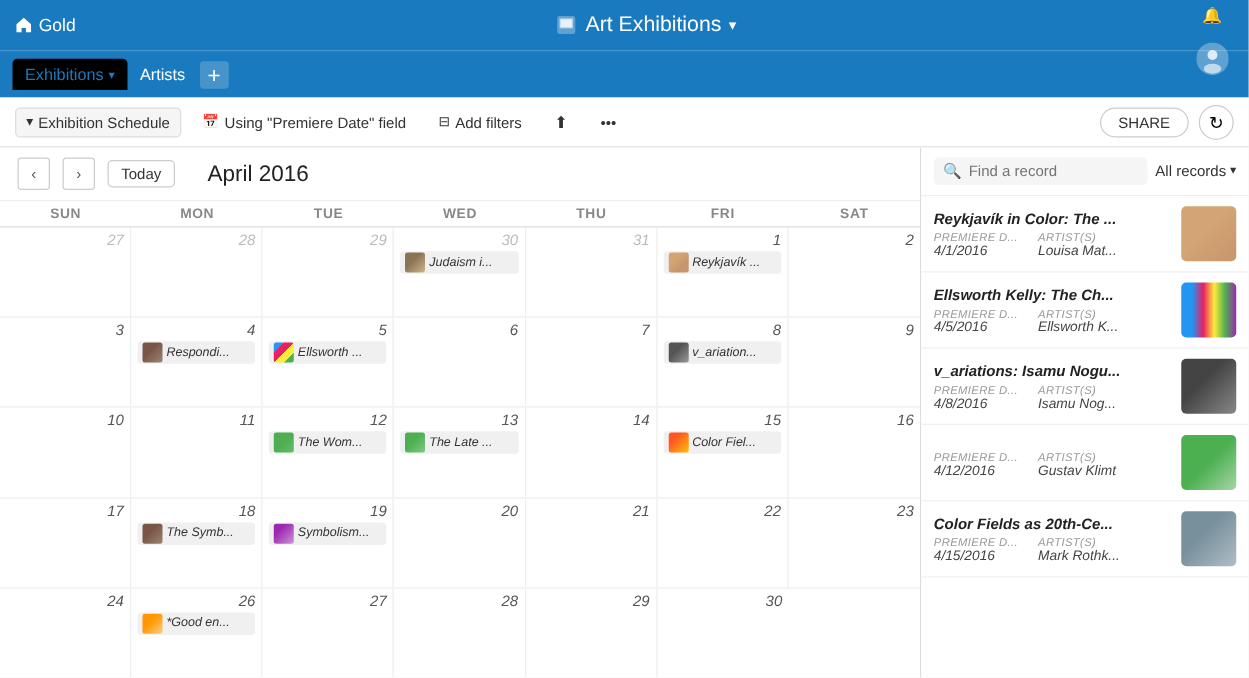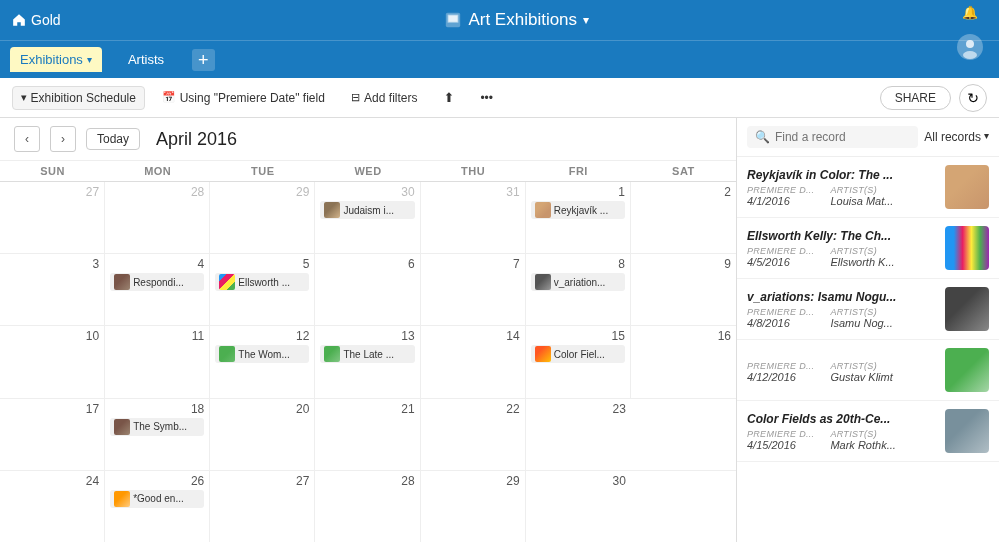--- a/index.html
+++ b/index.html
@@ -34,32 +34,32 @@
     
     .tab-bar {
       background: #1a7abf;
       height: 38px;
       display: flex;
       align-items: center;
       padding: 0 10px;
       border-top: 1px solid rgba(255,255,255,0.2);
     }
     .tab-active {
-      background: #fef9c3;
+      background: #000000;
       color: #1a7abf;
       border-radius: 4px 4px 0 0;
       padding: 5px 10px;
       font-size: 13px;
       font-weight: 500;
       display: flex; align-items: center; gap: 4px;
       cursor: pointer;
     }
     .tab-inactive {
       color: white;
-      padding: 5px 26px;
+      padding: 5px 10px;
       font-size: 13px;
       font-weight: 500;
       cursor: pointer;
     }
     .tab-add {
       color: white; font-size: 18px; cursor: pointer;
       padding: 2px 6px; border-radius: 3px;
       background: rgba(255,255,255,0.2);
       margin-left: 2px;
       line-height: 1;
@@ -117,27 +117,27 @@
     }
     .cal-nav-btn {
       width: 26px; height: 26px; border: 1px solid #ccc; border-radius: 3px;
       background: white; cursor: pointer; display: flex; align-items: center; justify-content: center;
       font-size: 12px; color: #555;
     }
     .today-btn {
       border: 1px solid #ccc; border-radius: 4px;
       padding: 3px 10px; font-size: 12px; cursor: pointer; background: white; color: #333;
     }
-    .cal-month-title { font-size: 18px; font-weight: 400; color: #222; margin-left: 6px; }
+    .cal-month-title { font-size: 18px; font-weight: 400; color: #222; margin-left: 16px; }
 
     
     .cal-grid { flex: 1; display: flex; flex-direction: column; }
     .day-headers { display: grid; grid-template-columns: repeat(7, 1fr); border-bottom: 1px solid #ddd; }
     .day-header { text-align: center; padding: 4px 0; font-size: 11px; font-weight: 600; color: #888; letter-spacing: 0.5px; }
-    .cal-weeks { flex: 1; display: flex; flex-direction: column; }
+    .cal-weeks { flex: 1; display: flex; flex-direction: column; font-style: italic; }
     .cal-week { flex: 1; display: grid; grid-template-columns: repeat(7, 1fr); border-bottom: 1px solid #eee; }
     .cal-week:last-child { border-bottom: none; }
     .cal-day {
       border-right: 1px solid #eee; padding: 3px 5px;
       min-height: 70px; position: relative; overflow: hidden;
     }
     .cal-day:last-child { border-right: none; }
     .cal-day.other-month .day-num { color: #bbb; }
     .day-num { font-size: 12px; color: #555; margin-bottom: 2px; text-align: right; }
     .cal-event {
@@ -403,20 +403,27 @@
               <div class="day-num">17</div>
             </div>
             <div class="cal-day">
               <div class="day-num">18</div>
               <div class="cal-event">
                 <div class="cal-event-thumb thumb-symb"></div>
                 <span class="cal-event-label">The Symb...</span>
               </div>
             </div>
             <div class="cal-day">
+              <div class="day-num"><span class="today-badge">19</span></div>
+              <div class="cal-event">
+                <div class="cal-event-thumb thumb-symbolism"></div>
+                <span class="cal-event-label">Symbolism...</span>
+              </div>
+            </div>
+            <div class="cal-day">
               <div class="day-num">20</div>
             </div>
             <div class="cal-day">
               <div class="day-num">21</div>
             </div>
             <div class="cal-day">
               <div class="day-num">22</div>
             </div>
             <div class="cal-day">
               <div class="day-num">23</div>

